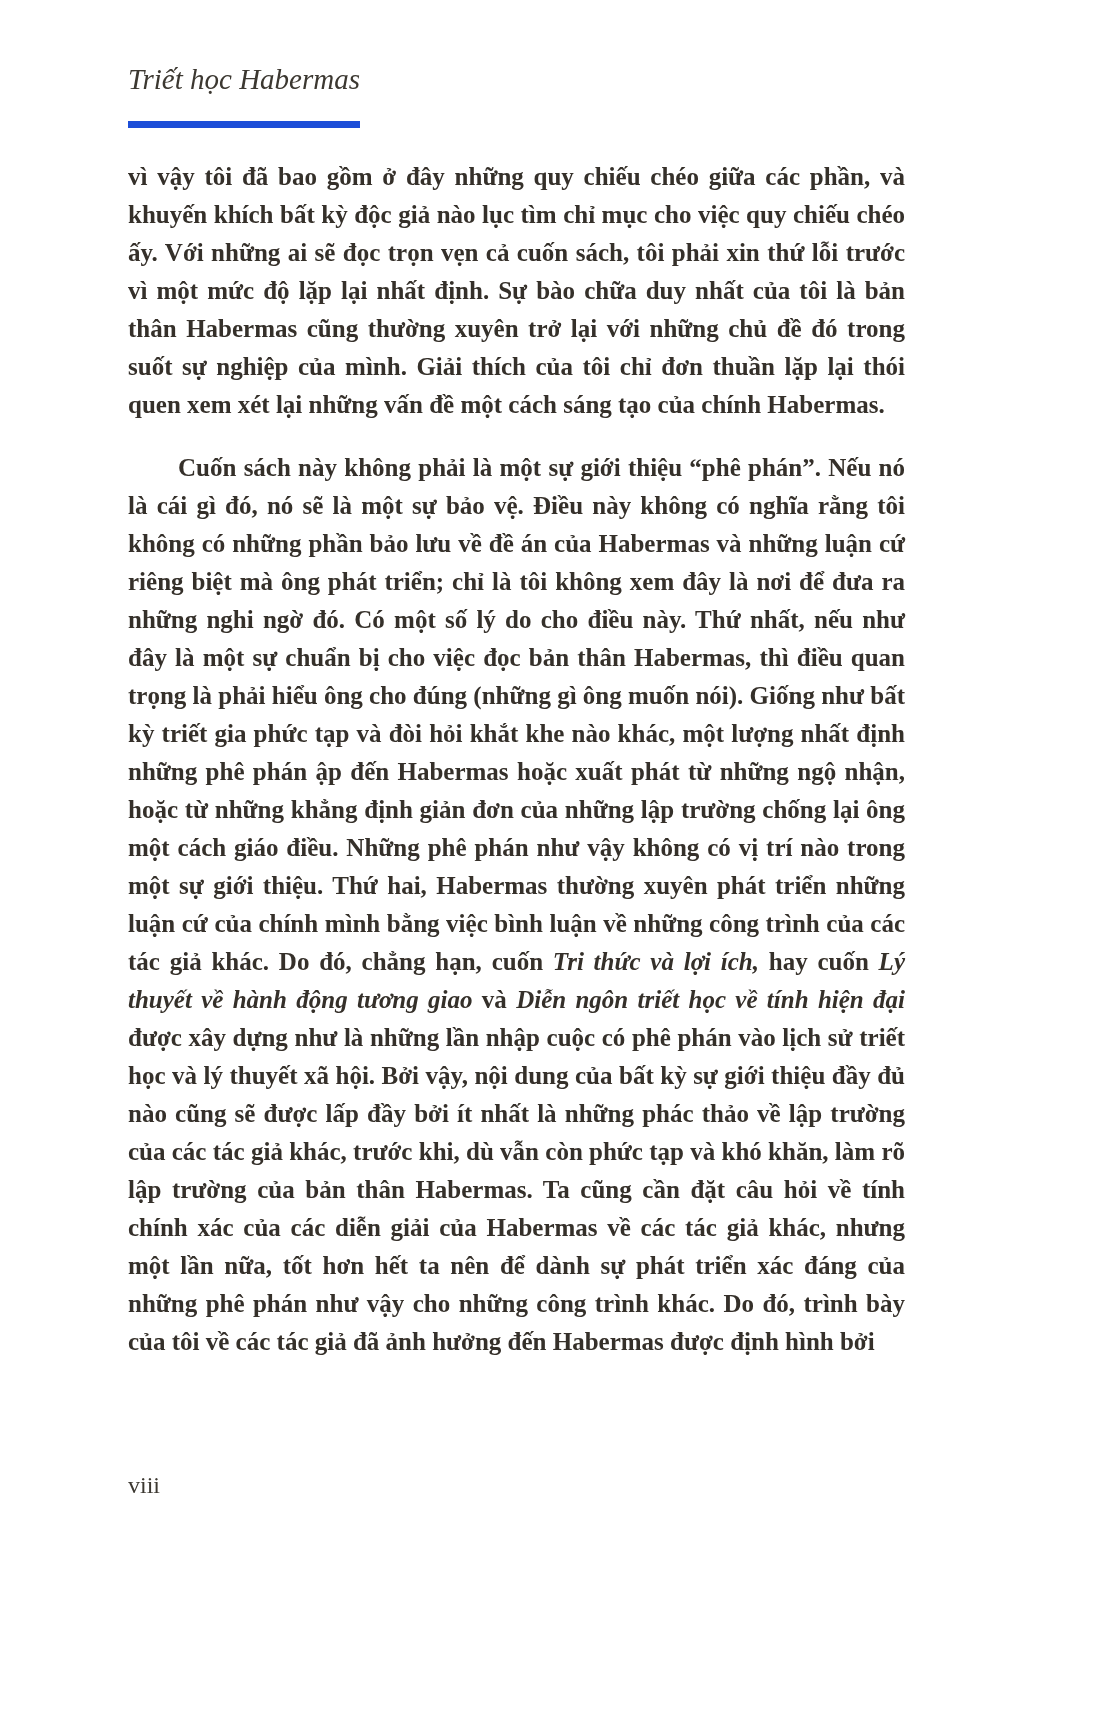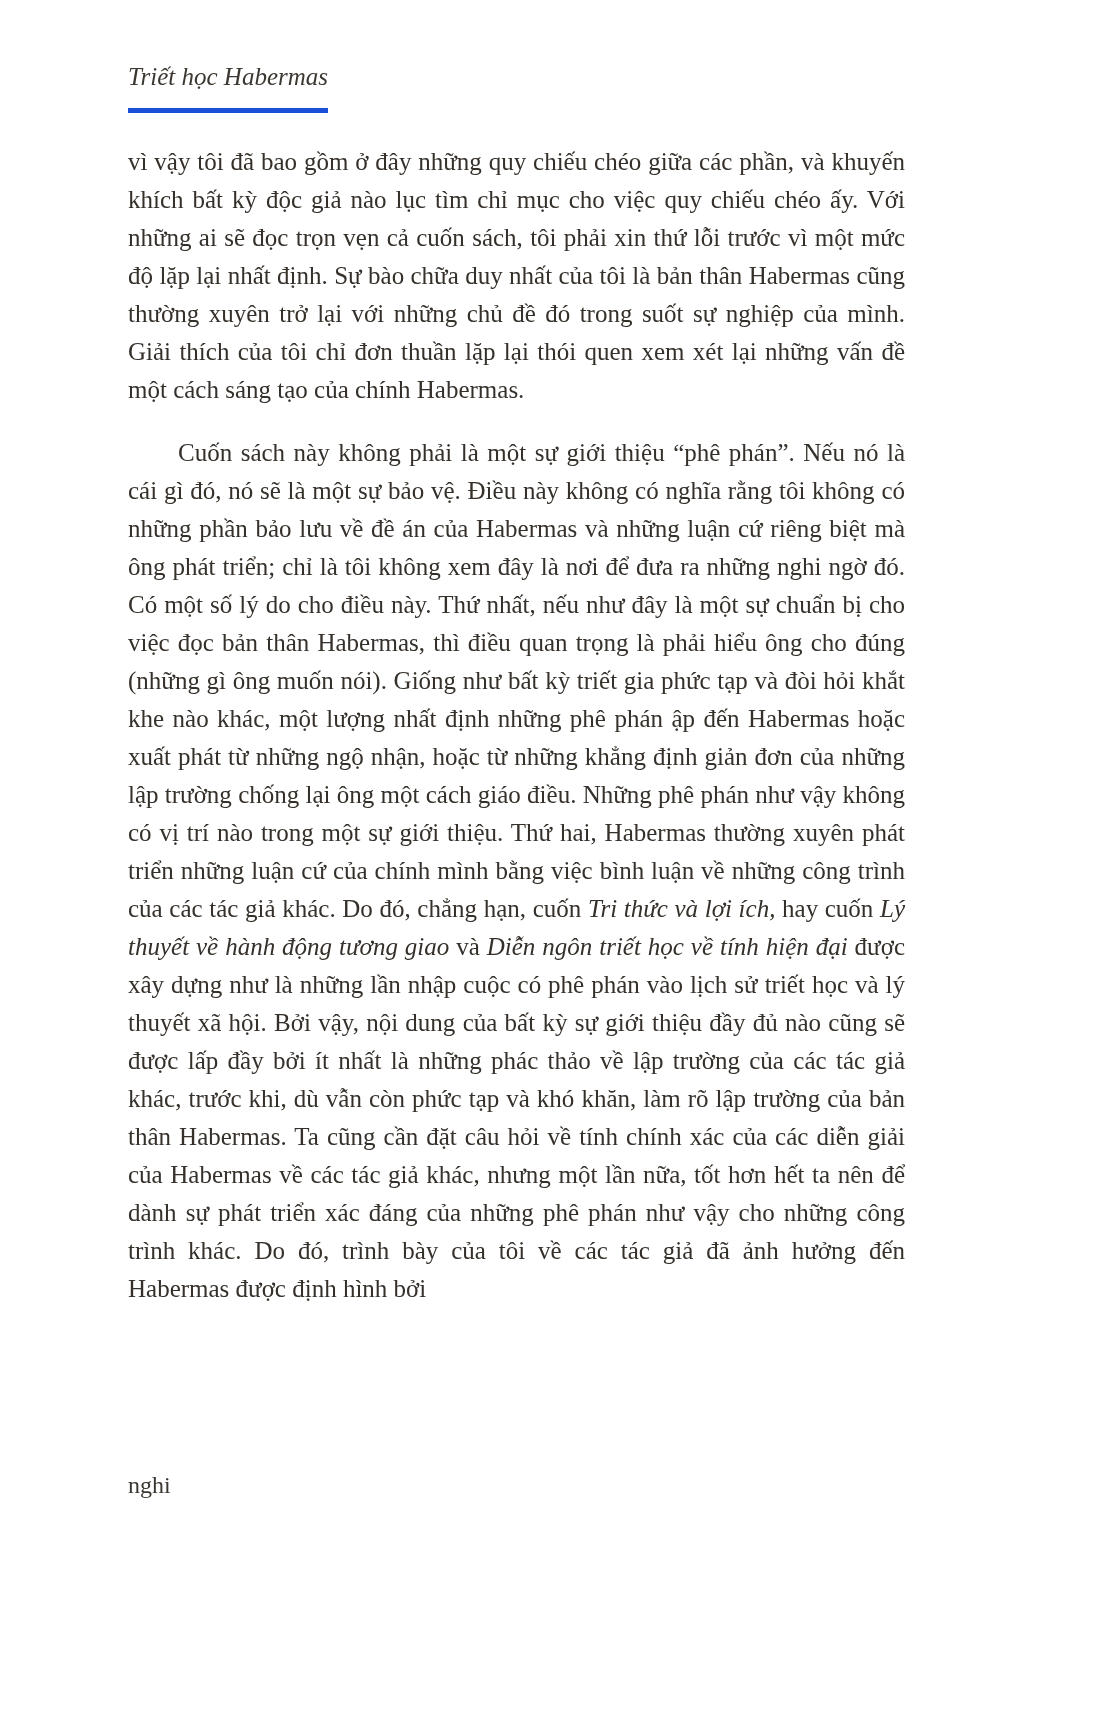--- a/index.html
+++ b/index.html
@@ -11,32 +11,33 @@
     color: #35302a;
     position: relative;
     overflow: hidden;
   }
   .page {
     box-sizing: border-box;
     padding: 62px 198px 0 128px;
   }
   .running-head {
     font-style: italic;
-    font-size: 25px;
+    font-size: 29px;
     line-height: 1.2;
     color: #3c3831;
     display: inline-block;
-    padding-bottom: 16px;
-    border-bottom: 5px solid #1d4ed8;
+    padding-bottom: 24px;
+    border-bottom: 7px solid #1d4ed8;
   }
   .body-text {
     margin-top: 30px;
     font-size: 25px;
     line-height: 38px;
     text-align: justify;
+    font-weight: bold;
   }
   .para { margin: 0; }
   .para + .para { margin-top: 25px; }
   .para.indent { text-indent: 50px; }
   .para em { font-style: italic; }
   .page-number {
     position: absolute;
     left: 128px;
     top: 1472px;
     font-size: 24px;
@@ -47,13 +48,13 @@
 <body>
 
 <div class="page">
   <div class="running-head">Triết học Habermas</div>
   <div class="body-text">
       <p class="para"><span>vì vậy tôi đã bao gồm ở đây những quy chiếu chéo giữa các phần, và khuyến khích bất kỳ độc giả nào lục tìm chỉ mục cho việc quy chiếu chéo ấy. Với những ai sẽ đọc trọn vẹn cả cuốn sách, tôi phải xin thứ lỗi trước vì một mức độ lặp lại nhất định. Sự bào chữa duy nhất của tôi là bản thân Habermas cũng thường xuyên trở lại với những chủ đề đó trong suốt sự nghiệp của mình. Giải thích của tôi chỉ đơn thuần lặp lại thói quen xem xét lại những vấn đề một cách sáng tạo của chính Habermas.</span></p>
       <p class="para indent"><span>Cuốn sách này không phải là một sự giới thiệu “phê phán”. Nếu nó là cái gì đó, nó sẽ là một sự bảo vệ. Điều này không có nghĩa rằng tôi không có những phần bảo lưu về đề án của Habermas và những luận cứ riêng biệt mà ông phát triển; chỉ là tôi không xem đây là nơi để đưa ra những nghi ngờ đó. Có một số lý do cho điều này. Thứ nhất, nếu như đây là một sự chuẩn bị cho việc đọc bản thân Habermas, thì điều quan trọng là phải hiểu ông cho đúng (những gì ông muốn nói). Giống như bất kỳ triết gia phức tạp và đòi hỏi khắt khe nào khác, một lượng nhất định những phê phán ập đến Habermas hoặc xuất phát từ những ngộ nhận, hoặc từ những khẳng định giản đơn của những lập trường chống lại ông một cách giáo điều. Những phê phán như vậy không có vị trí nào trong một sự giới thiệu. Thứ hai, Habermas thường xuyên phát triển những luận cứ của chính mình bằng việc bình luận về những công trình của các tác giả khác. Do đó, chẳng hạn, cuốn </span><em>Tri thức và lợi ích,</em><span> hay cuốn </span><em>Lý thuyết về hành động tương giao</em><span> và </span><em>Diễn ngôn triết học về tính hiện đại</em><span> được xây dựng như là những lần nhập cuộc có phê phán vào lịch sử triết học và lý thuyết xã hội. Bởi vậy, nội dung của bất kỳ sự giới thiệu đầy đủ nào cũng sẽ được lấp đầy bởi ít nhất là những phác thảo về lập trường của các tác giả khác, trước khi, dù vẫn còn phức tạp và khó khăn, làm rõ lập trường của bản thân Habermas. Ta cũng cần đặt câu hỏi về tính chính xác của các diễn giải của Habermas về các tác giả khác, nhưng một lần nữa, tốt hơn hết ta nên để dành sự phát triển xác đáng của những phê phán như vậy cho những công trình khác. Do đó, trình bày của tôi về các tác giả đã ảnh hưởng đến Habermas được định hình bởi</span></p>
     </div>
 </div>
 
-<div class="page-number">nghi</div>
+<div class="page-number">viii</div>
 
 </body></html>

